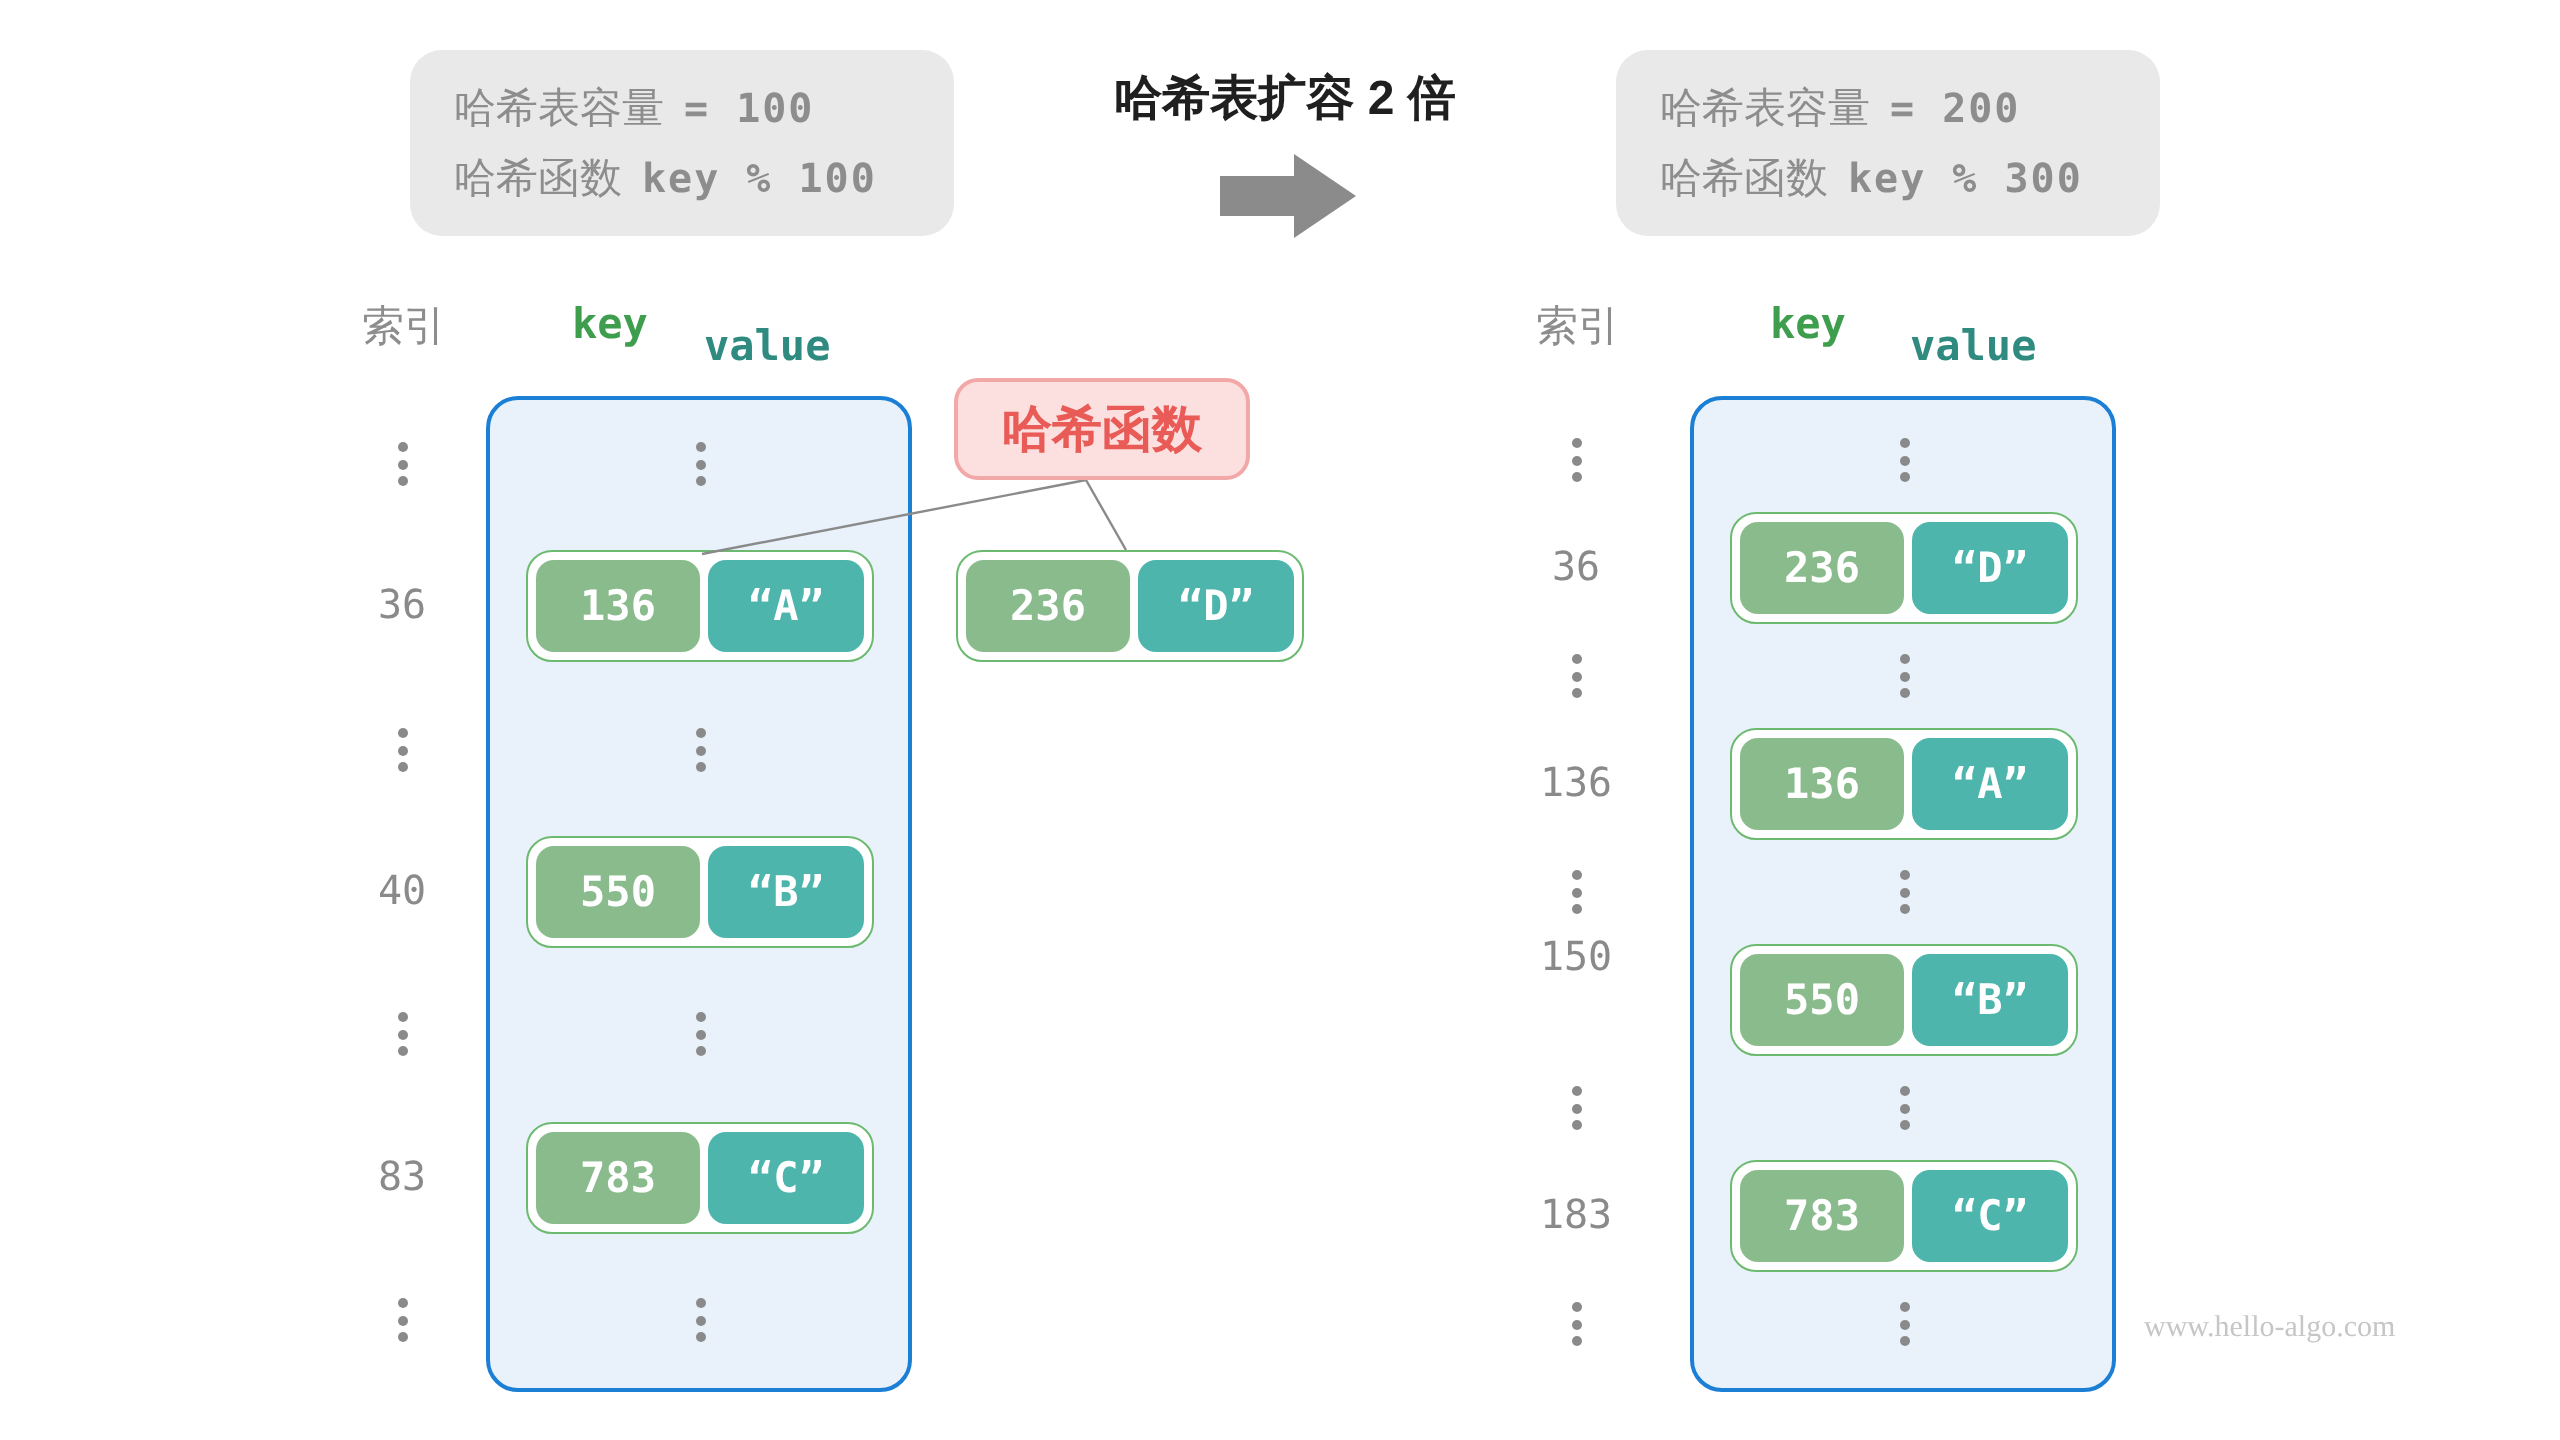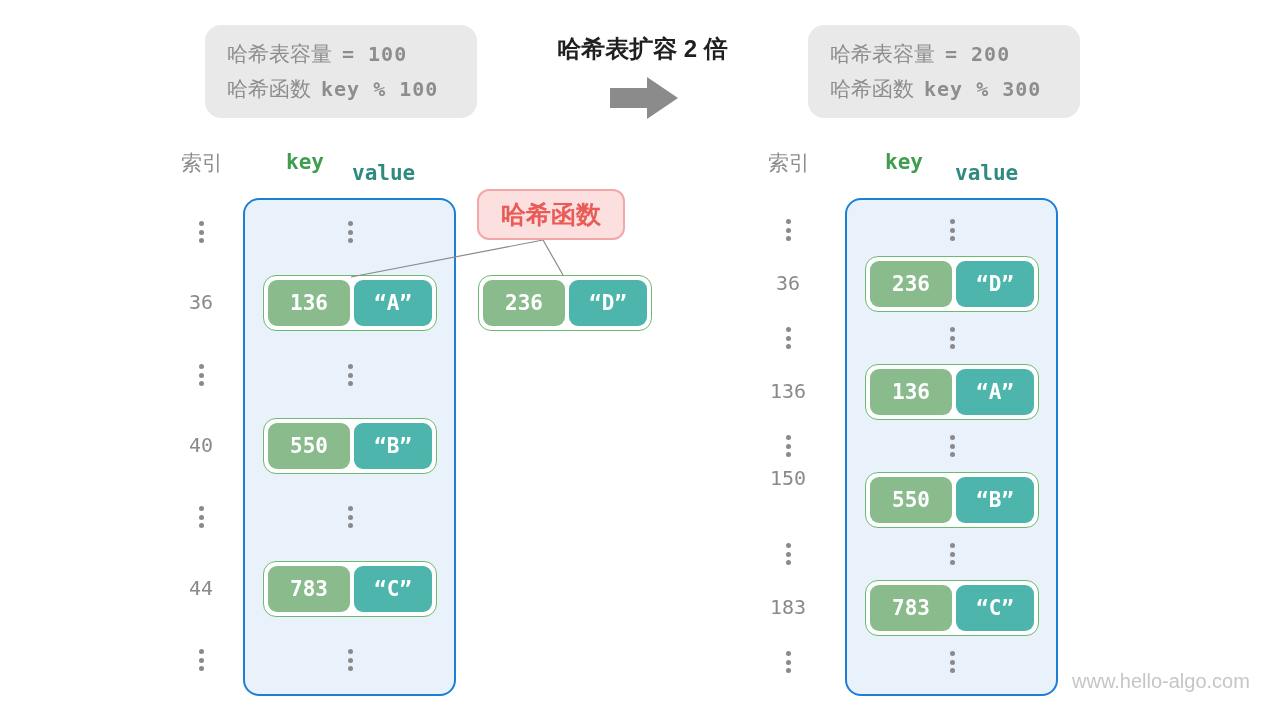--- a/index.html
+++ b/index.html
@@ -80,23 +80,23 @@
   
   .collision-label{
     position:absolute;left:477px;top:189px;width:148px;height:51px;
     background:var(--collision-bg);border:2px solid var(--collision-border);border-radius:12px;
     display:flex;align-items:center;justify-content:center;
     font-weight:bold;font-size:25px;color:var(--collision-text);white-space:nowrap;
   }
   #connector-svg{position:absolute;left:0;top:0;pointer-events:none;}
 
   .watermark{
-    position:absolute;left:1072px;top:670px;
-    font-family:Liberation Sans, sans-serif;
-    font-size:20px;color:var(--watermark);white-space:nowrap;
+    position:absolute;left:1072px;top:656px;
+    font-family:Liberation Serif, serif;
+    font-size:15px;color:var(--watermark);white-space:nowrap;
   }
 </style>
 </head>
 <body>
 
 <div class="info-box" style="left:205px;top:25px;">
   <div class="info-line">
     <span class="info-label">哈希表容量</span>
     <span class="info-value">=  100</span>
   </div>
@@ -168,21 +168,21 @@
     <div class="vdots" style="left: 198px; top: 506px;">
       <span class="dot"></span>
       <span class="dot"></span>
       <span class="dot"></span>
     </div>
     <div class="vdots" style="left: 347px; top: 506px;">
       <span class="dot"></span>
       <span class="dot"></span>
       <span class="dot"></span>
     </div>
-    <div class="idx-label" style="left: 166px; top: 576px;">44</div>
+    <div class="idx-label" style="left: 166px; top: 576px;">83</div>
     <div class="pair" style="left: 263px; top: 561px;">
       <div class="kbox">783</div>
       <div class="vbox">“C”</div>
     </div>
     <div class="vdots" style="left: 198px; top: 649px;">
       <span class="dot"></span>
       <span class="dot"></span>
       <span class="dot"></span>
     </div>
     <div class="vdots" style="left: 347px; top: 649px;">

